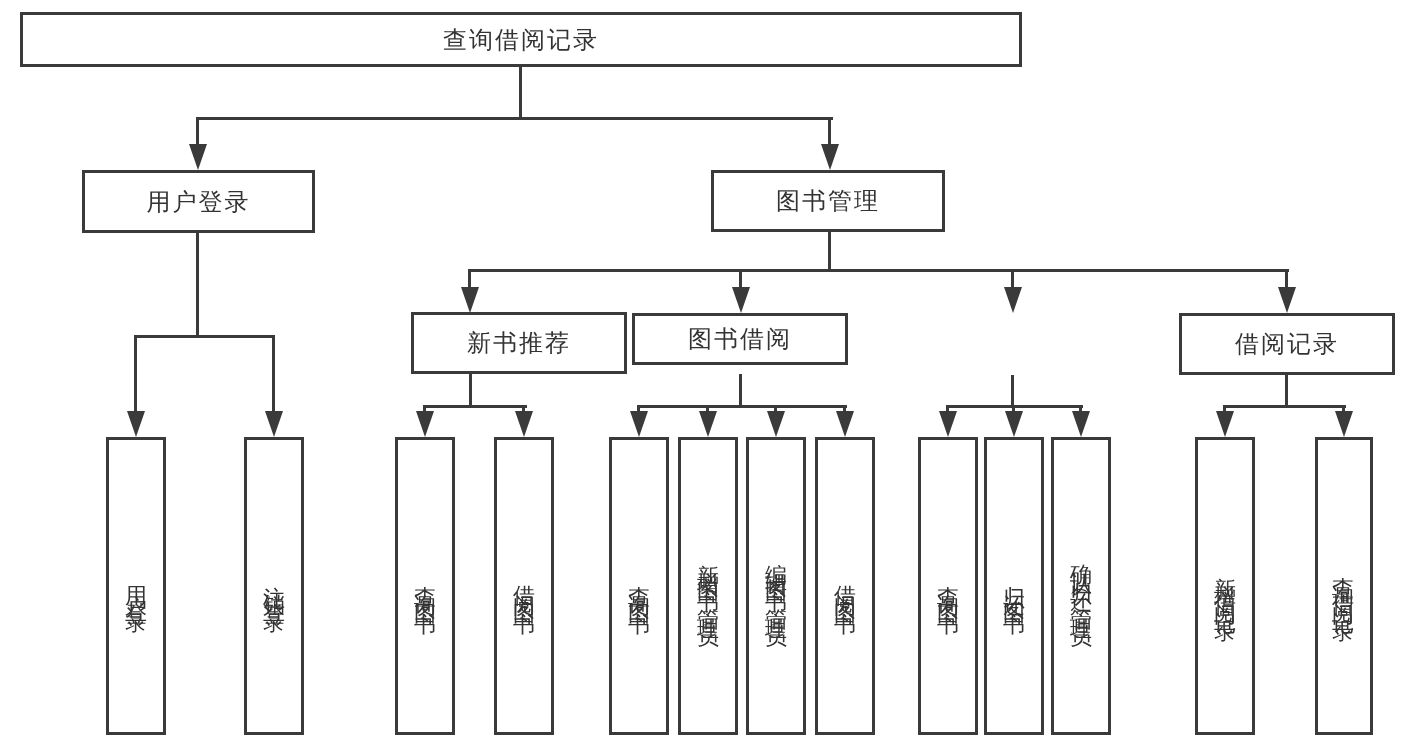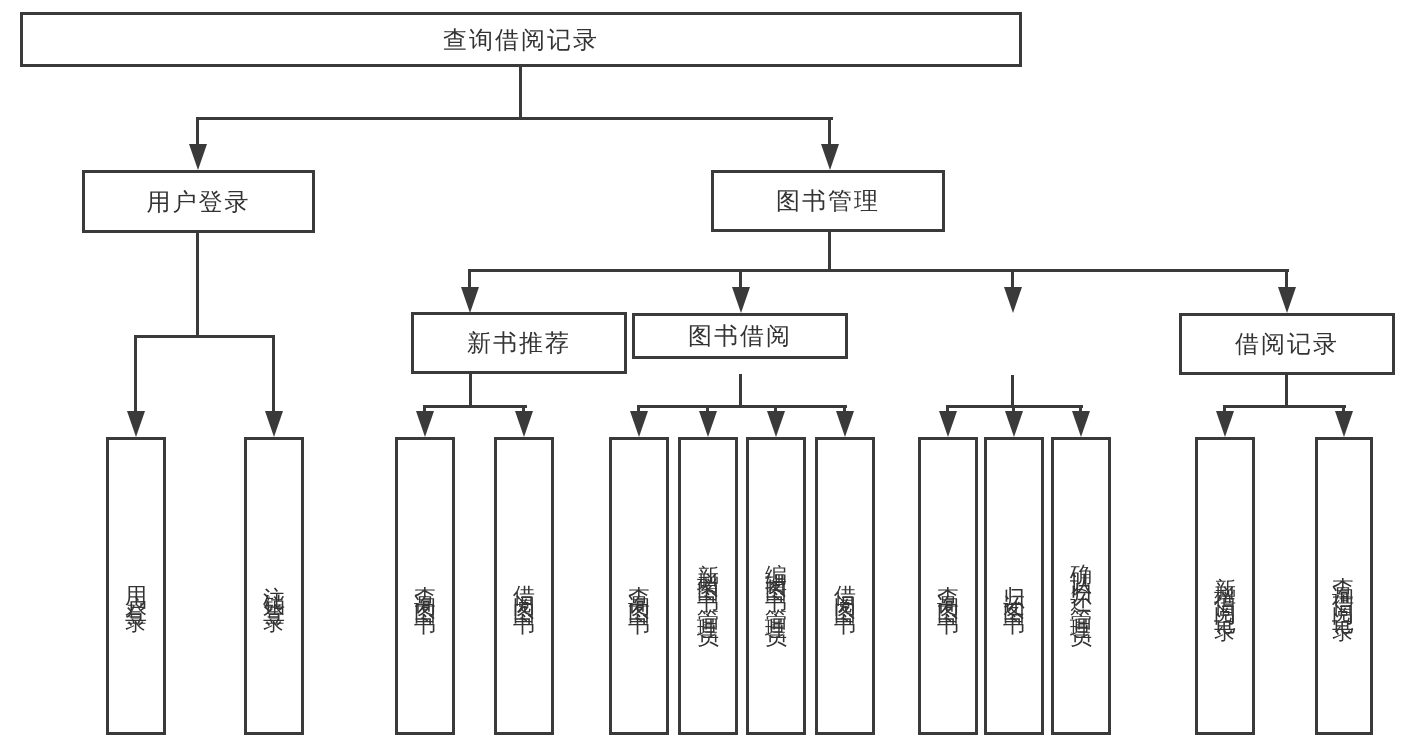--- a/index.html
+++ b/index.html
@@ -63,21 +63,21 @@
   <div class="vline" style="left:468px;top:269px;height:22px;"></div>
   <div class="vline" style="left:739px;top:269px;height:22px;"></div>
   <div class="vline" style="left:1011px;top:269px;height:22px;"></div>
   <div class="vline" style="left:1285px;top:269px;height:22px;"></div>
   <div class="arrow" style="left:461px;top:287px;"></div>
   <div class="arrow" style="left:732px;top:287px;"></div>
   <div class="arrow" style="left:1004px;top:287px;"></div>
   <div class="arrow" style="left:1278px;top:287px;"></div>
 
   <div class="node" style="left:363px;top:312px;width:216px;height:62px;margin-left:48px;">新书推荐</div>
-  <div class="node" style="left:632px;top:313px;width:216px;height:46px;">图书借阅</div>
+  <div class="node" style="left:632px;top:313px;width:216px;height:52px;">图书借阅</div>
   <div class="node" style="left:1179px;top:313px;width:216px;height:62px;">借阅记录</div>
 
   <div class="vline" style="left:469px;top:374px;height:33px;"></div>
   <div class="vline" style="left:739px;top:374px;height:33px;"></div>
   <div class="vline" style="left:1011px;top:375px;height:32px;"></div>
   <div class="vline" style="left:1285px;top:374px;height:33px;"></div>
 
   <div class="hline" style="left:423px;top:405px;width:104px;"></div>
   <div class="hline" style="left:637px;top:405px;width:210px;"></div>
   <div class="hline" style="left:946px;top:405px;width:137px;"></div>

